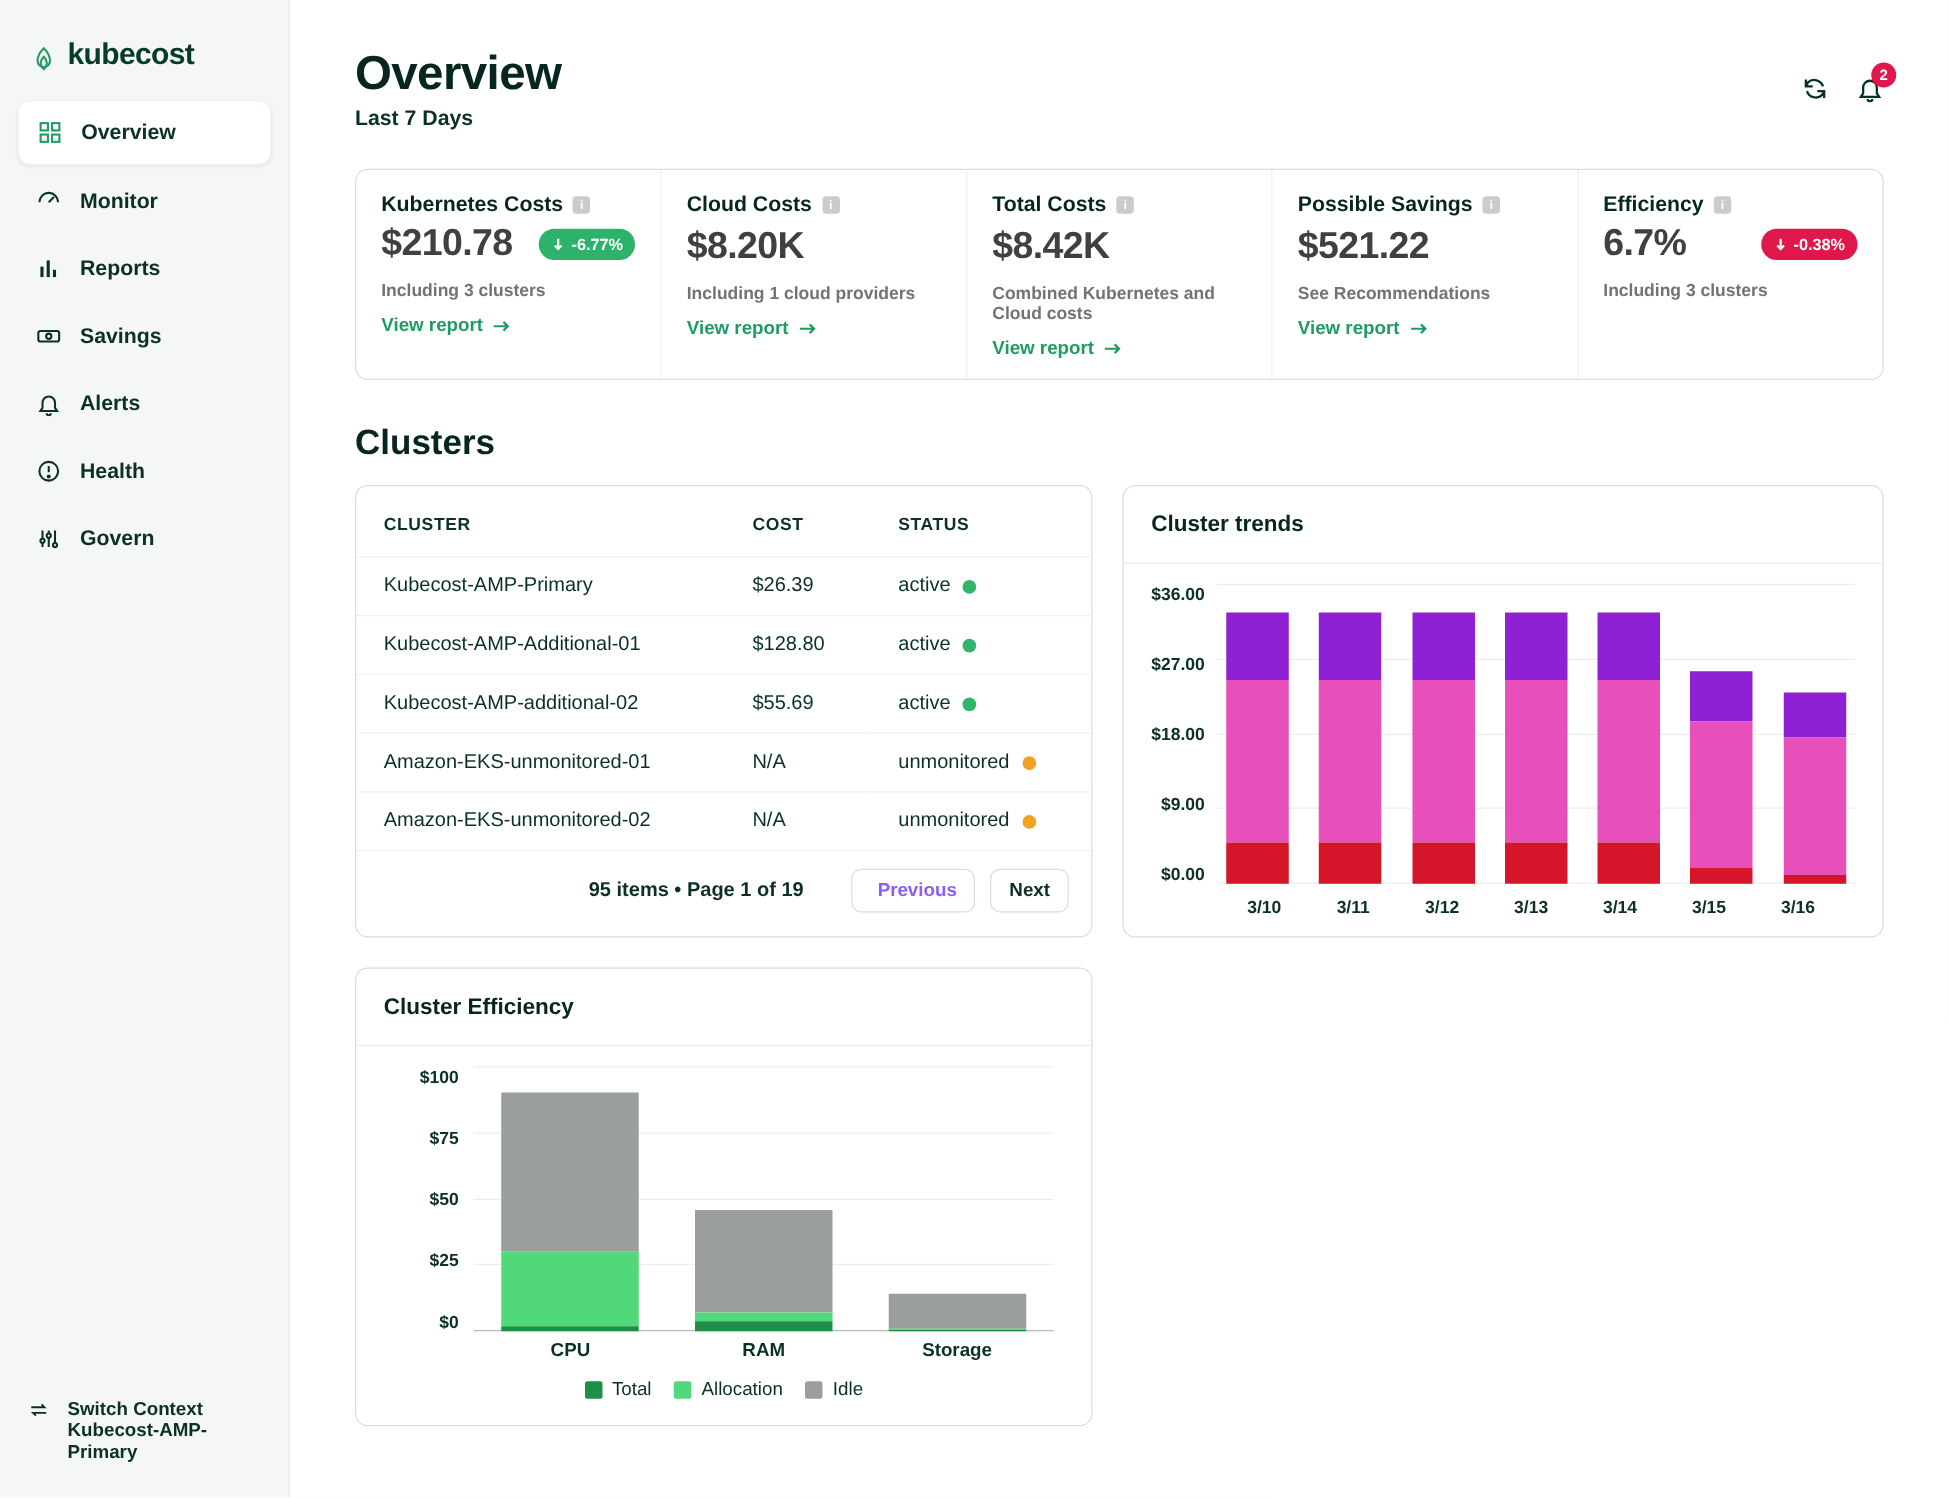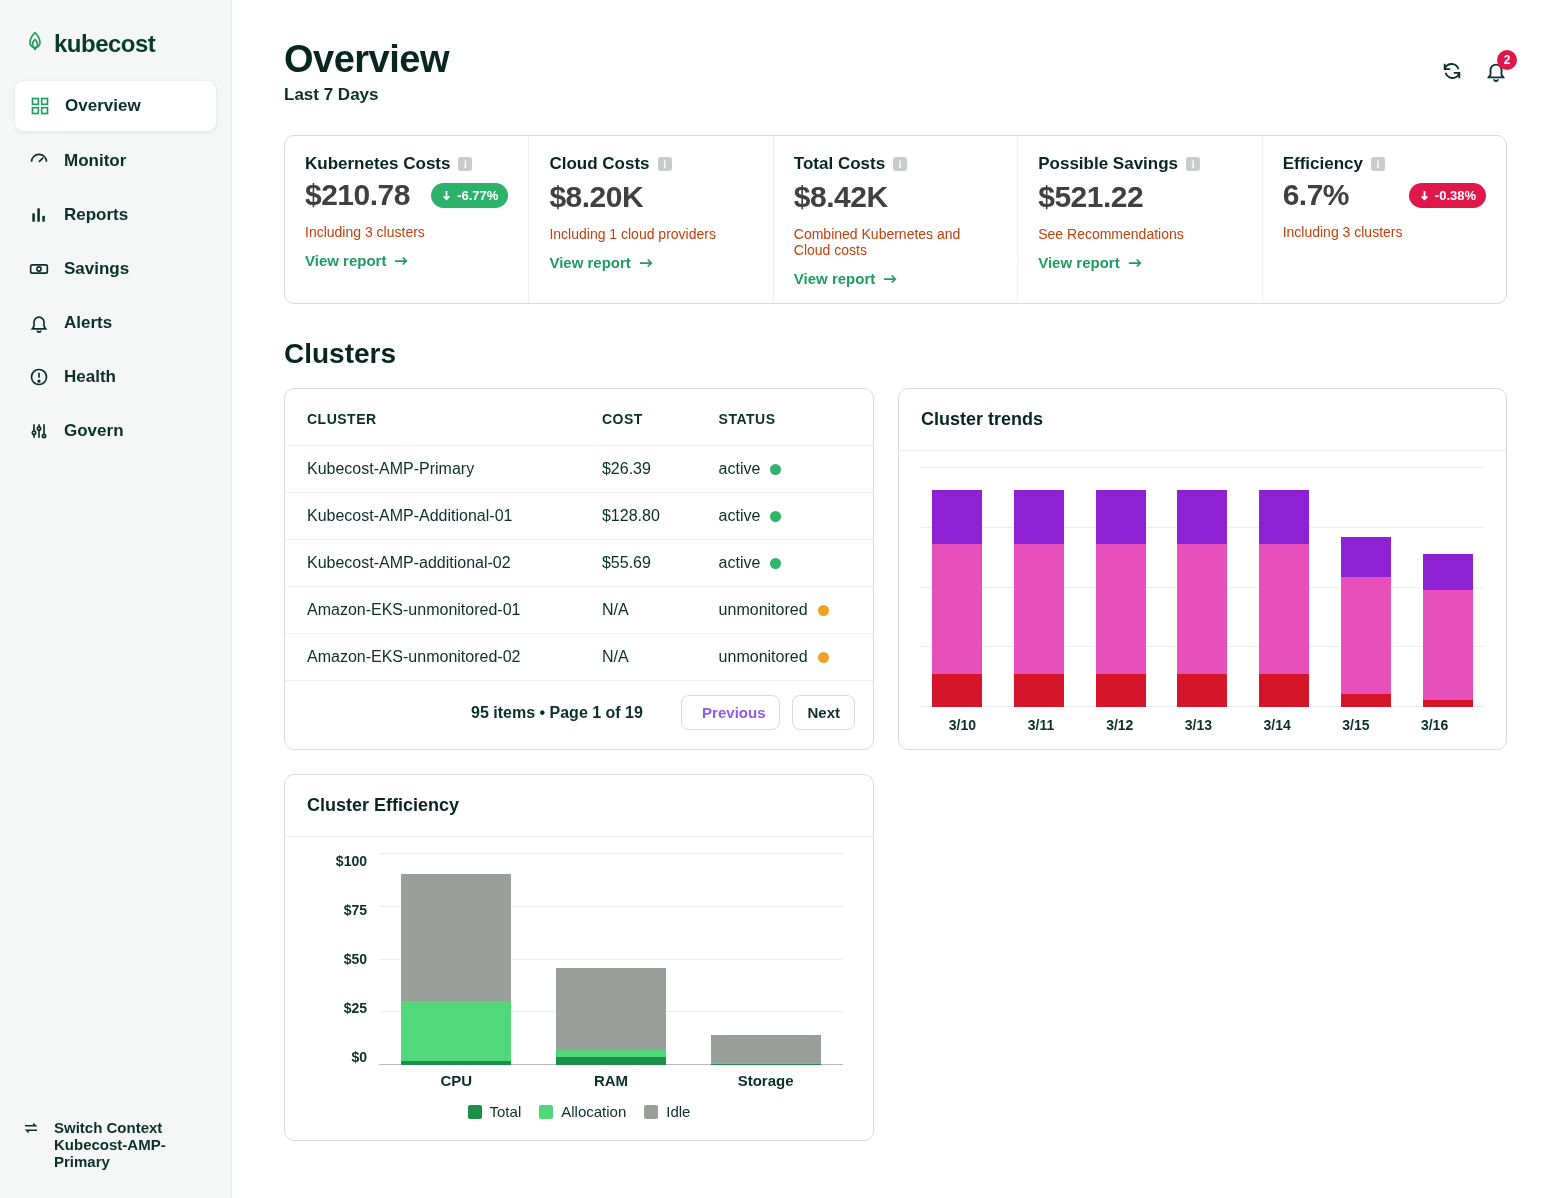--- a/index.html
+++ b/index.html
@@ -17,21 +17,21 @@
   
   .sidebar {
     width: 232px;
     background: #f5f7f6;
     height: 100%;
     display: flex;
     flex-direction: column;
     padding: 30px 14px 18px 14px;
     border-right: 1px solid #e6e9e8;
   }
-  .logo { display: flex; align-items: flex-start; gap: 8px; padding: 0 10px 22px 10px; }
+  .logo { display: flex; align-items: flex-end; gap: 8px; padding: 0 10px 22px 10px; }
   .logo svg { width: 26px; height: 26px; }
   .logo-text { font-weight: 800; font-size: 24px; color: #053b2b; letter-spacing: -0.5px; }
   .nav { display: flex; flex-direction: column; gap: 4px; }
   .nav-item {
     display: flex; align-items: center; gap: 14px;
     padding: 14px 14px; border-radius: 10px;
     cursor: pointer; font-weight: 600; font-size: 17px; color: #0a3027;
   }
   .nav-item.active {
     background: #ffffff;
@@ -78,21 +78,21 @@
   .info-ic { width: 14px; height: 14px; background: #c9ccca; border-radius: 3px; display: inline-flex; align-items: center; justify-content: center; font-size: 10px; color: #fff; font-weight: 900; }
   .card-value { font-size: 30px; font-weight: 900; color: #404040; letter-spacing: -0.5px; }
   .card-value-row { display: flex; align-items: center; justify-content: space-between; margin-top: -2px; }
   .chip {
     border-radius: 999px; padding: 5px 10px; font-size: 13px; font-weight: 800;
     display: inline-flex; align-items: center; gap: 5px; color: #fff;
   }
   .chip.green { background: #2cb26a; }
   .chip.pink  { background: #e0174a; }
   .chip svg { width: 11px; height: 11px; }
-  .card-note { font-size: 14px; color: #c2410c; margin-top: 6px; }
+  .card-note { font-size: 14px; color: #737373; margin-top: 6px; font-weight: bold; }
   .card-link { margin-top: 6px; color: #1f9c62; font-weight: 800; font-size: 15px; display: inline-flex; align-items: center; gap: 8px; cursor: pointer; }
   .card-link svg { width: 14px; height: 12px; }
 
   
   .section-title { font-size: 28px; font-weight: 900; color: #07261f; margin: 34px 0 18px 0; }
 
   
   .cluster-area { display: flex; gap: 24px; align-items: stretch; }
   .panel {
     border: 1px solid #d9dddb; border-radius: 10px; background: #fff;
@@ -457,20 +457,27 @@
             <button class="pg-btn" id="prev-btn" disabled="">Previous</button>
             <button class="pg-btn">Next</button>
           </div>
         </div>
       </div>
 
       <div class="panel trends-panel">
         <div class="panel-header">Cluster trends</div>
         <div class="trends-body">
           <div class="trends-chart">
+            <div class="trends-axis-y" id="trends-yticks">
+                <div>$36.00</div>
+                <div>$27.00</div>
+                <div>$18.00</div>
+                <div>$9.00</div>
+                <div>$0.00</div>
+              </div>
             <div class="trends-plot">
               <div class="trends-grid" id="trends-grid">
                   <div class="trends-grid-line"></div>
                   <div class="trends-grid-line"></div>
                   <div class="trends-grid-line"></div>
                   <div class="trends-grid-line"></div>
                   <div class="trends-grid-line"></div>
                 </div>
               <div class="trends-bars" id="trends-bars">
                   <div class="trends-bar">

